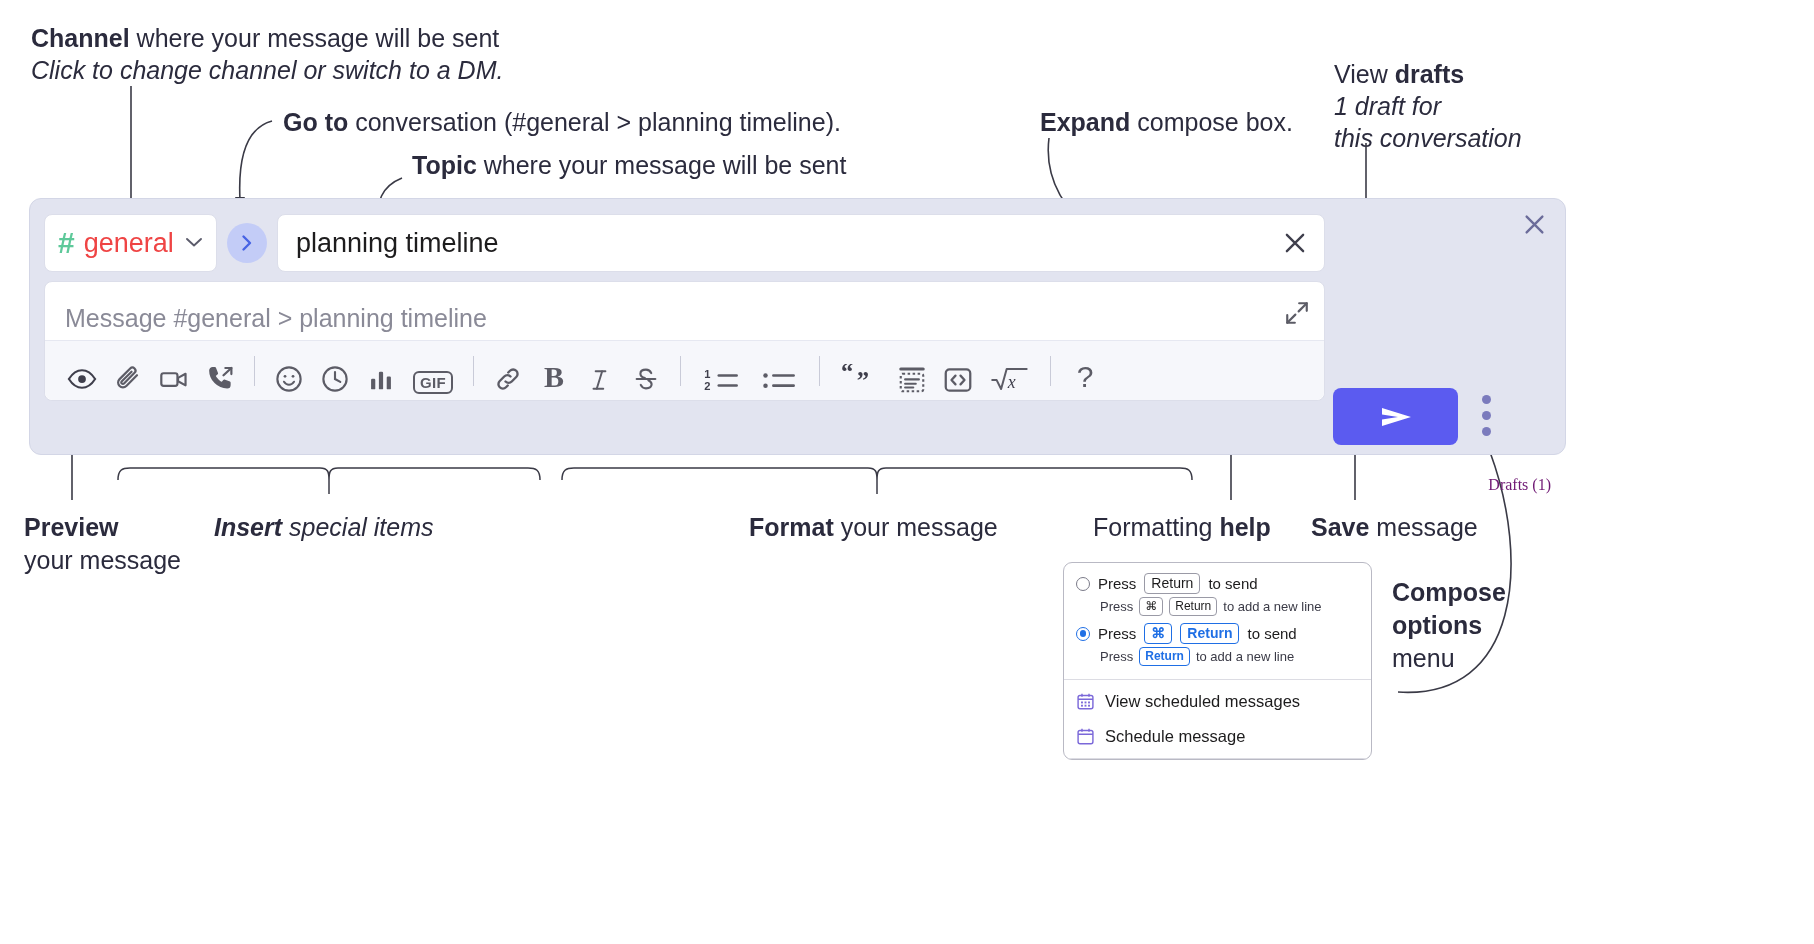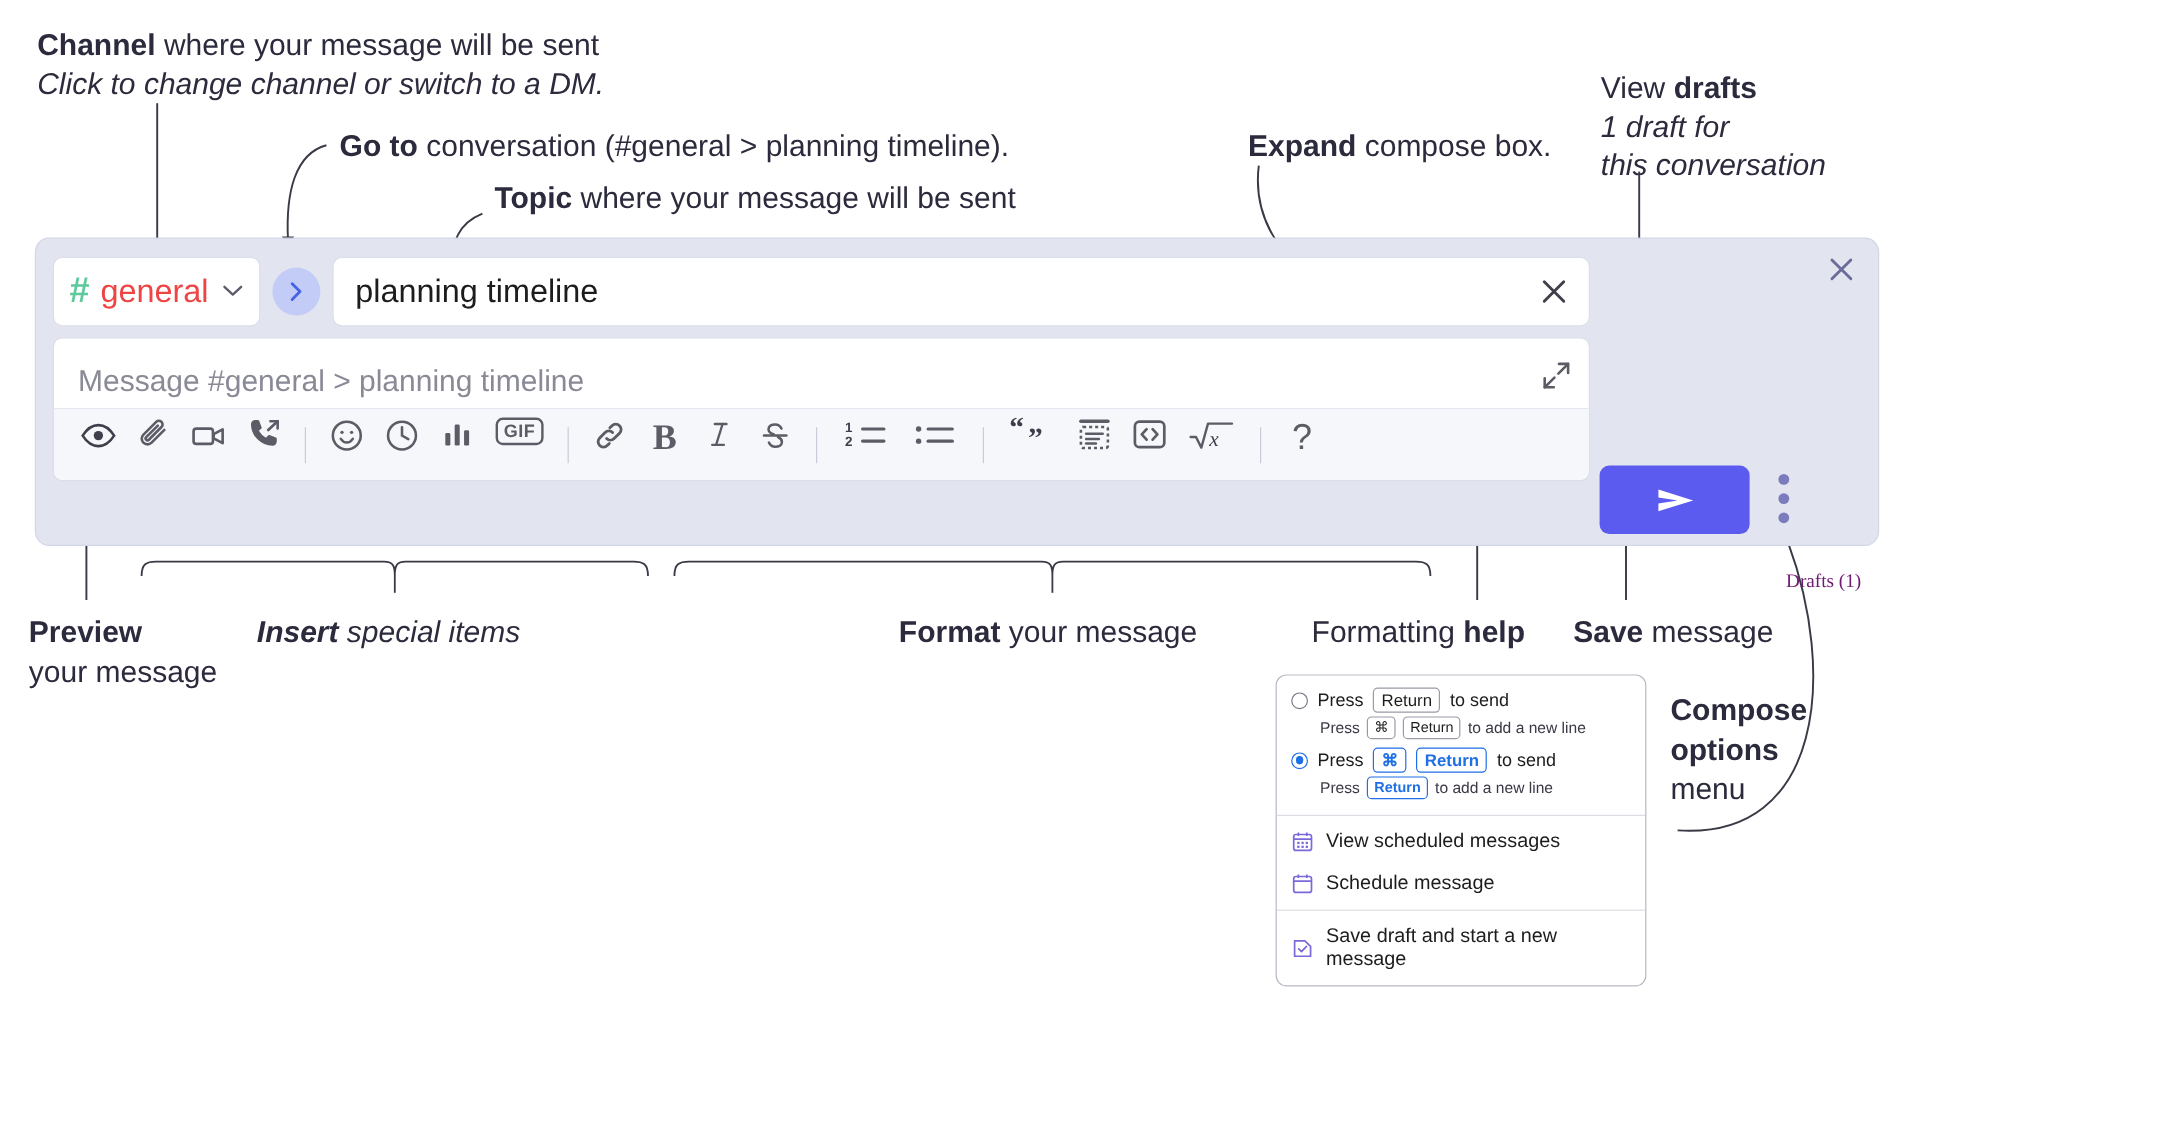--- a/index.html
+++ b/index.html
@@ -71,21 +71,21 @@
   }
   .placeholder { position:absolute; left:20px; top:22px; font-size:25px; color:#8a8a97; }
   .expand-btn  { position:absolute; right:14px; top:18px; }
 
   .toolbar {
     position:absolute; left:0; right:0; bottom:0; height:60px;
     background:#f6f7fb; border-top:1px solid #e6e8f1;
     border-bottom-left-radius:8px; border-bottom-right-radius:8px;
     display:flex; align-items:center; padding:0 14px; gap:0;
   }
-  .tb { width:46px; height:46px; display:flex; align-items:flex-start; justify-content:center;
+  .tb { width:46px; height:46px; display:flex; align-items:flex-end; justify-content:center;
         color:#5c5c66; flex:0 0 auto; }
   .tb.wide { width:58px; }
   .sep { width:1px; height:30px; background:#c9cbd8; margin:0 11px; flex:0 0 auto; }
   .gif-box { border:2px solid #5c5c66; border-radius:6px; padding:1px 5px;
              font-size:15px; font-weight:700; letter-spacing:.4px; }
   .bold-g  { font-size:30px; font-weight:700; font-family:"Liberation Serif", serif; }
   .qm-g    { font-size:30px; }
 
   
   .rail-close { position:absolute; right:17px; top:12px; }
@@ -503,27 +503,16 @@
               <path d="M6.3 1.9 L6.3 5"></path>
               <path d="M13.7 1.9 L13.7 5"></path>
             </svg>
         </span>
         <span>Schedule message</span>
       </div>
     </div>
 
     <div class="menu-div"></div>
 
-    <div class="menu-sec" style="padding:4px 0;">
-      <div class="menu-item">
-        <span class="mi-icon">
-          <svg width="19" height="19" viewBox="0 0 20 20" fill="none" stroke="#7b68d9" stroke-width="1.5" stroke-linecap="round" stroke-linejoin="round">
-              <path d="M3 3.3 L12 3.3 L17 8 L17 16.7 L3 16.7 Z"></path>
-              <path d="M6.6 10.3 L9 12.6 L13.4 8"></path>
-            </svg>
-        </span>
-        <span>Save draft and start a new message</span>
-      </div>
-    </div>
 
   </div>
 
 </div>
 
 </body></html>

